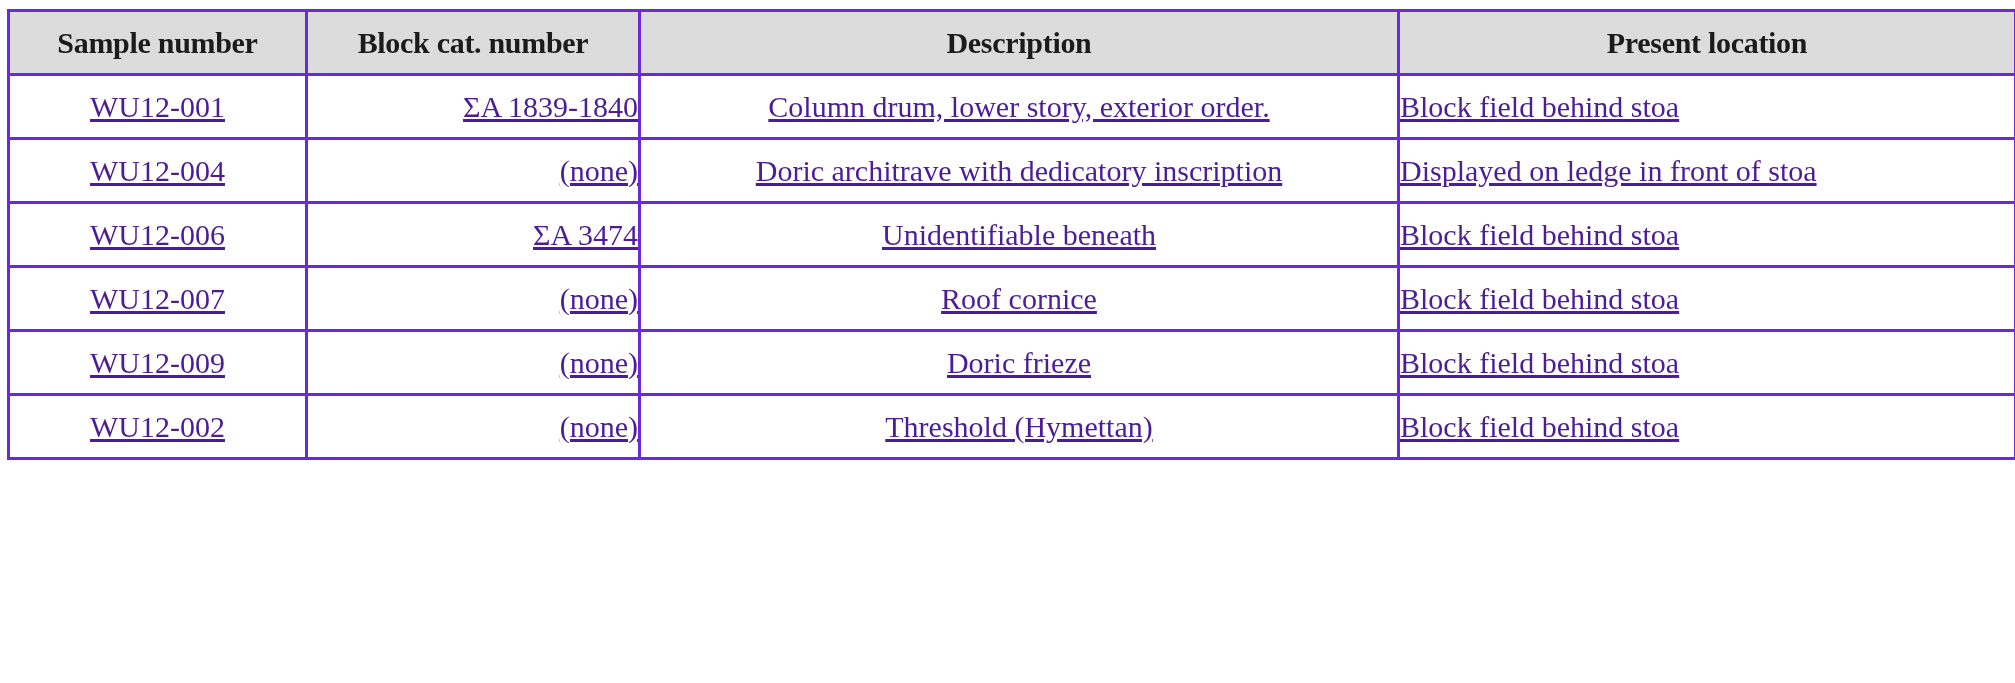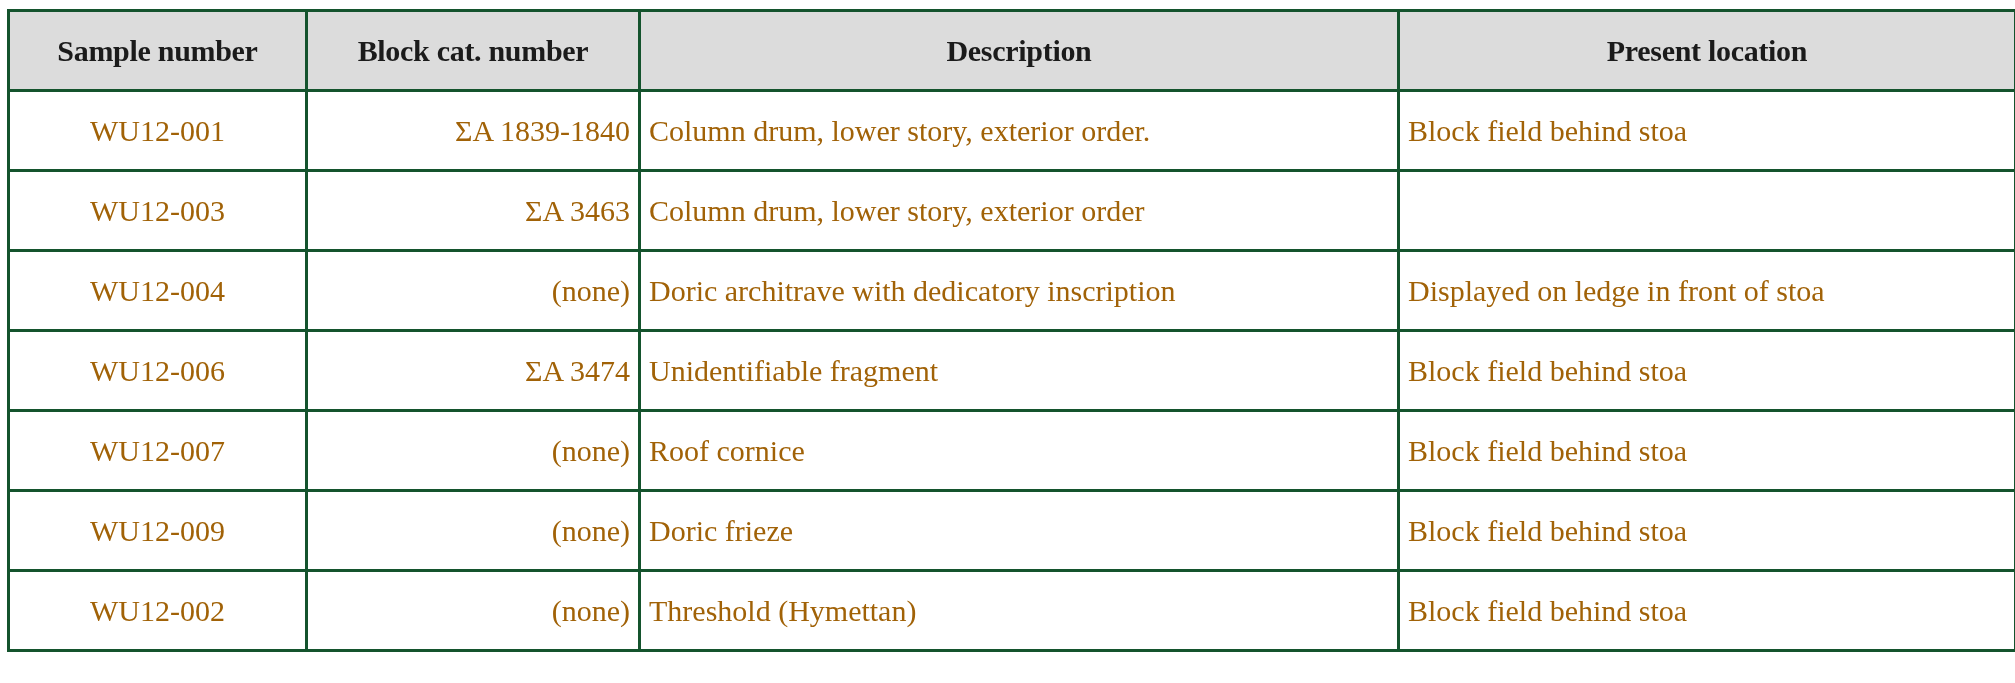--- a/index.html
+++ b/index.html
@@ -18,47 +18,48 @@
     table.samples {
       position: absolute;
       left: 7px;
       top: 9px;
       width: 2007px;
       border-collapse: collapse;
       table-layout: fixed;
     }
     table.samples th,
     table.samples td {
-      border: 3px solid #14532d;
+      border: 3px solid #6d28d9;
       height: 61px;
-      padding: 8px;
+      padding: 0;
       font-size: 30px;
       line-height: 1;
       white-space: nowrap;
       overflow: hidden;
     }
     table.samples th {
       background: #dcdcdc;
       font-weight: bold;
       text-align: center;
       color: #1b1b1b;
       font-size: 30px;
       letter-spacing: -0.3px;
     }
     table.samples td {
       background: #ffffff;
-      color: #a16207;
+      color: #4c1d95;
+      text-decoration: underline;
     }
     col.c1 { width: 298px; }
     col.c2 { width: 333px; }
     col.c3 { width: 759px; }
     col.c4 { width: 617px; }
     td.sample { text-align: center; }
     td.block { text-align: right; padding-left: 70px; }
-    td.desc { text-align: left; padding-left: 71px; margin-left: 20px; }
+    td.desc { text-align: center; padding-left: 71px; margin-left: 20px; }
     td.loc { text-align: left; padding-left: 71px; }
   </style>
 </head>
 <body>
 
 <table class="samples">
   <colgroup>
     <col class="c1">
       <col class="c2">
       <col class="c3">
@@ -73,35 +74,29 @@
     </tr>
   </thead>
   <tbody>
     <tr>
       <td class="sample">WU12-001</td>
       <td class="block">ΣA 1839-1840</td>
       <td class="desc">Column drum, lower story, exterior order.</td>
       <td class="loc">Block field behind stoa</td>
     </tr>
     <tr>
-      <td class="sample">WU12-003</td>
-      <td class="block">ΣA 3463</td>
-      <td class="desc">Column drum, lower story, exterior order</td>
-      <td class="loc"></td>
-    </tr>
-    <tr>
       <td class="sample">WU12-004</td>
       <td class="block">(none)</td>
       <td class="desc">Doric architrave with dedicatory inscription</td>
       <td class="loc">Displayed on ledge in front of stoa</td>
     </tr>
     <tr>
       <td class="sample">WU12-006</td>
       <td class="block">ΣA 3474</td>
-      <td class="desc">Unidentifiable fragment</td>
+      <td class="desc">Unidentifiable beneath</td>
       <td class="loc">Block field behind stoa</td>
     </tr>
     <tr>
       <td class="sample">WU12-007</td>
       <td class="block">(none)</td>
       <td class="desc">Roof cornice</td>
       <td class="loc">Block field behind stoa</td>
     </tr>
     <tr>
       <td class="sample">WU12-009</td>

